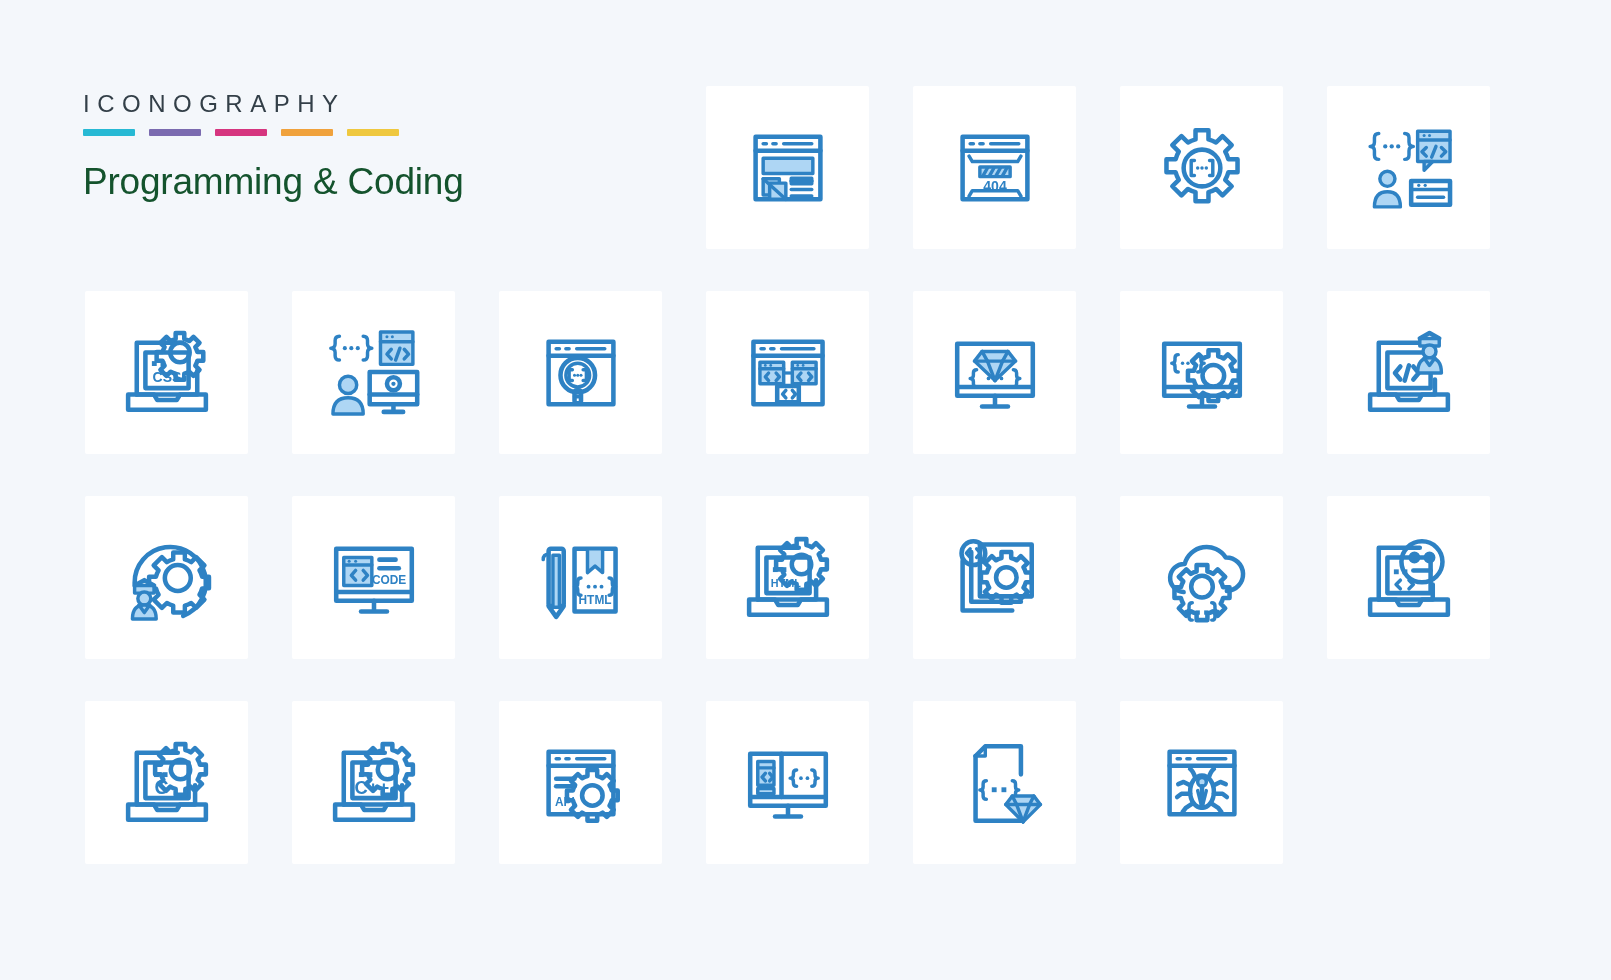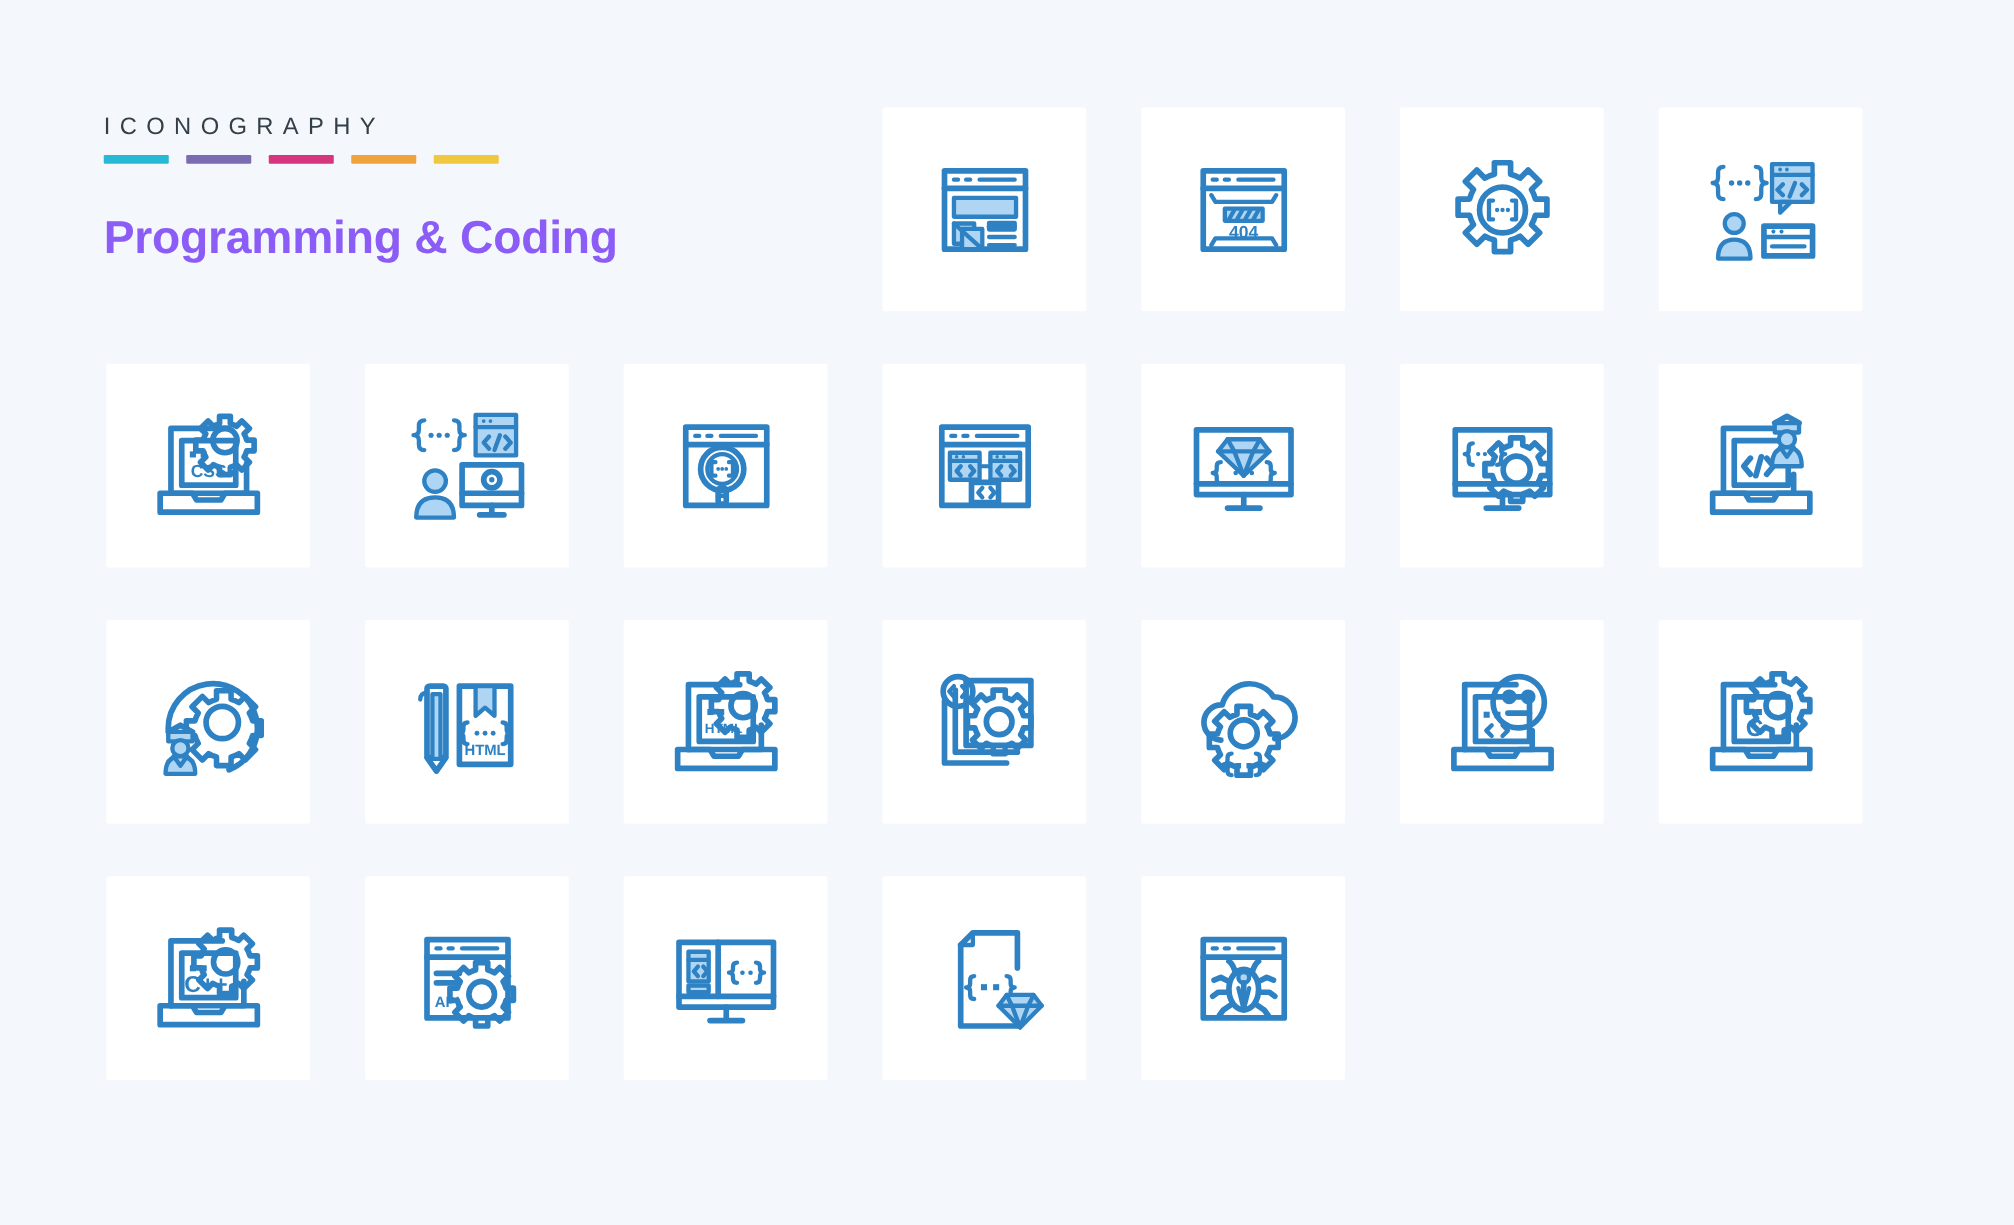--- a/index.html
+++ b/index.html
@@ -17,43 +17,43 @@
 
   
   #header {
     position: absolute;
     left: 83px;
     top: 92px;
     width: 560px;
   }
   #eyebrow {
     font-family: "Liberation Sans", sans-serif;
-    font-size: 19px;
+    font-size: 24px;
     font-weight: 400;
     letter-spacing: 7.5px;
     color: #333f48;
     line-height: 1;
     white-space: nowrap;
   }
   #swatches {
     margin-top: 13px;
     display: flex;
     gap: 14px;
   }
   #swatches .swatch {
     width: 52px;
     height: 7px;
     border-radius: 1px;
   }
   #pack-title {
-    margin-top: 40px;
+    margin-top: 27px;
     font-family: "Liberation Sans", sans-serif;
     font-size: 37px;
-    font-weight: bold;
-    color: #8b5cf6;
+    font-weight: normal;
+    color: #14532d;
     line-height: 1.05;
     white-space: nowrap;
     letter-spacing: -0.2px;
   }
 
   
   #icon-grid {
     position: absolute;
     left: 85px;
     top: 86px;
@@ -354,20 +354,37 @@
       <path class="ln-thick" d="M60 27 h11 v6.5 a22 22 0 0 1 6 2.5 l4.7 -4.7 l7.8 7.8 l-4.7 4.7 a22 22 0 0 1 2.5 6 h6.5 v11 h-6.5 a22 22 0 0 1 -2.5 6 l4.7 4.7 l-7.8 7.8 l-4.7 -4.7 a22 22 0 0 1 -6 2.5 v6.5 h-11 v-6.5 a22 22 0 0 1 -6 -2.5 l-4.7 4.7 l-7.8 -7.8 l4.7 -4.7 a22 22 0 0 1 -2.5 -6 h-6.5 v-11 h6.5 a22 22 0 0 1 2.5 -6 l-4.7 -4.7 l7.8 -7.8 l4.7 4.7 a22 22 0 0 1 6 -2.5 z" transform="translate(-5,0) scale(0.98) translate(2,0)"></path>
       <circle class="ln-thick" cx="60" cy="50" r="12"></circle>
       <path class="fl-lt-s" d="M20 57 h18 v7 h-18 z"></path>
       <path class="ln-thick" d="M20 57 l9 -5 l9 5"></path>
       <circle class="fl-lt-s" cx="29" cy="69" r="6"></circle>
       <path class="fl-lt-s" d="M18 88 q0 -13 11 -13 q11 0 11 13 z"></path>
       <path class="ln" d="M24 75 l5 7 l5 -7"></path>
     </svg>
   </div>
 
+  <div class="tile">
+    <svg viewBox="0 0 100 100">
+      <rect class="ln-thick" x="15" y="23" width="70" height="48"></rect>
+      <line class="ln-thick" x1="15" y1="63" x2="85" y2="63"></line>
+      <line class="ln-thick" x1="50" y1="71" x2="50" y2="80"></line>
+      <line class="ln-thick" x1="38" y1="81" x2="62" y2="81"></line>
+      <rect class="fl-lt-s" x="22" y="31" width="26" height="26"></rect>
+      <line class="ln" x1="22" y1="38" x2="48" y2="38"></line>
+      <circle class="fl" cx="27" cy="34.5" r="1.4"></circle>
+      <circle class="fl" cx="33" cy="34.5" r="1.4"></circle>
+      <path class="ln" d="M33 43 l-4 4.5 l4 4.5"></path>
+      <path class="ln" d="M40 43 l4 4.5 l-4 4.5"></path>
+      <line class="ln-thick" x1="55" y1="33" x2="70" y2="33"></line>
+      <line class="ln-thick" x1="55" y1="41" x2="73" y2="41"></line>
+      <text class="txt" x="64" y="56" font-size="11" text-anchor="middle">CODE</text>
+    </svg>
+  </div>
 
   <div class="tile">
     <svg viewBox="0 0 100 100">
       <rect class="ln-thick" x="20" y="23" width="14" height="53" rx="2"></rect>
       <path class="ln-thick" d="M20 76 l7 10 l7 -10"></path>
       <rect class="fl-lt-s" x="24" y="29" width="6" height="48"></rect>
       <path class="ln" d="M20 28 q-5 0 -5 5"></path>
       <rect class="ln-thick" x="44" y="23" width="38" height="58"></rect>
       <path class="fl-lt-s" d="M56 23 h14 v22 l-7 -6 l-7 6 z"></path>
       <path class="ln" d="M50 55 q-3 0 -3 3 v2 q0 3 -3 3 q3 0 3 3 v2 q0 3 3 3" transform="translate(0,-5)"></path>

